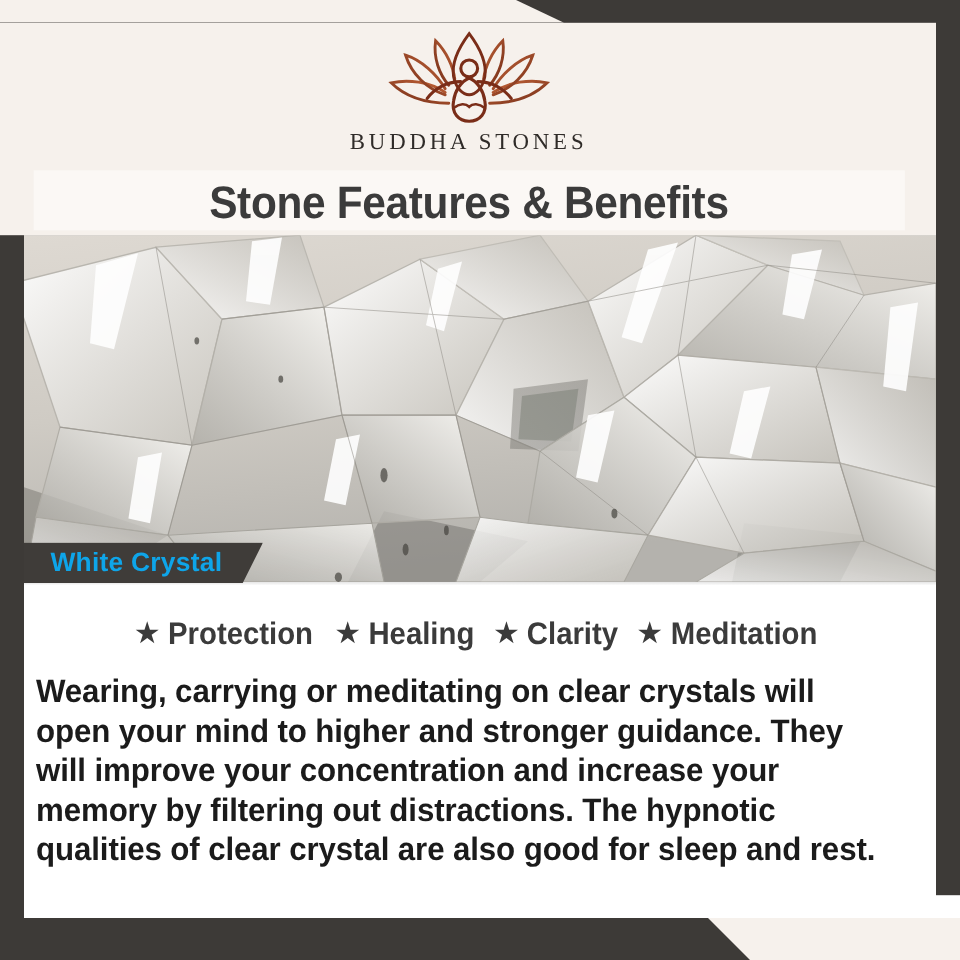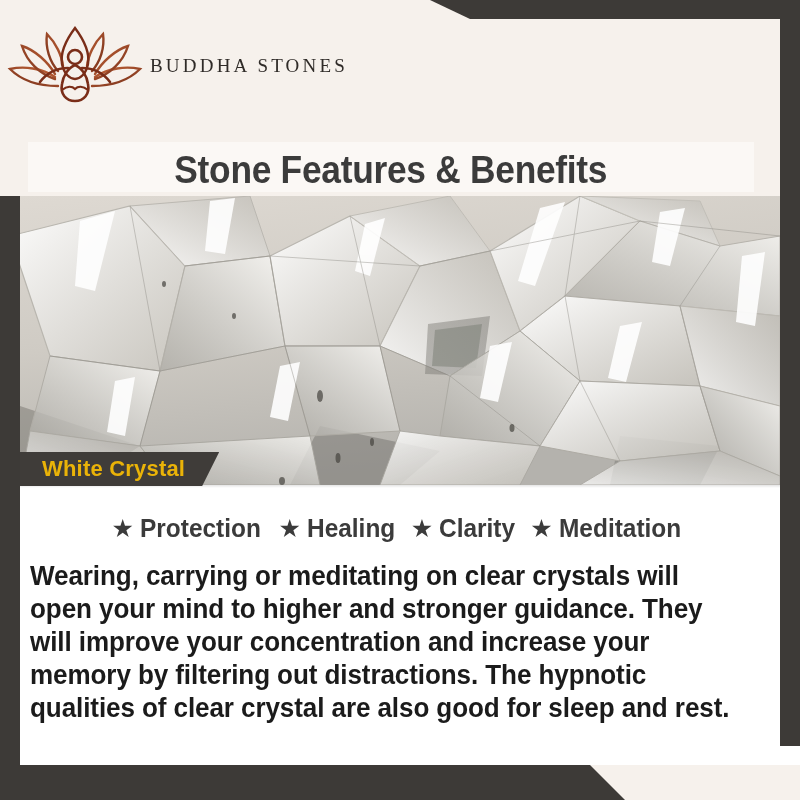--- a/index.html
+++ b/index.html
@@ -31,21 +31,21 @@
     width:470px; height:19px;
     background:#f6f1ec;
     z-index:4;
     clip-path:polygon(0 0, 430px 0, 470px 19px, 0 19px);
   }
 
   
   .logo-wrap{
     position:absolute;
     left:0; top:24px; width:781px;
-    display:flex;flex-direction:row;align-items:center;
+    display:flex;flex-direction:column;align-items:center;
     z-index:5;
   }
   .logo-mark{width:150px;height:82px;display:block;}
   .brand-name{
     margin-top:2px;
     font-family:"Liberation Serif", serif;
     font-size:19px;
     letter-spacing:3.2px;
     color:#2f2b28;
     font-weight:400;
@@ -89,21 +89,21 @@
     z-index:6;
     background:#3f3c39;
     padding:0 34px 0 22px;
     display:flex;align-items:center;
     clip-path:polygon(0 0, 100% 0, calc(100% - 17px) 100%, 0 100%);
   }
   .badge-text{
     font-family:"Liberation Sans",sans-serif;
     font-weight:700;
     font-size:22px;
-    color:#eab308;
+    color:#0ea5e9;
     letter-spacing:0.2px;
     white-space:nowrap;
   }
 
   
   .panel{
     position:absolute;
     left:20px; top:485px;
     width:780px; height:280px;
     background:#ffffff;

